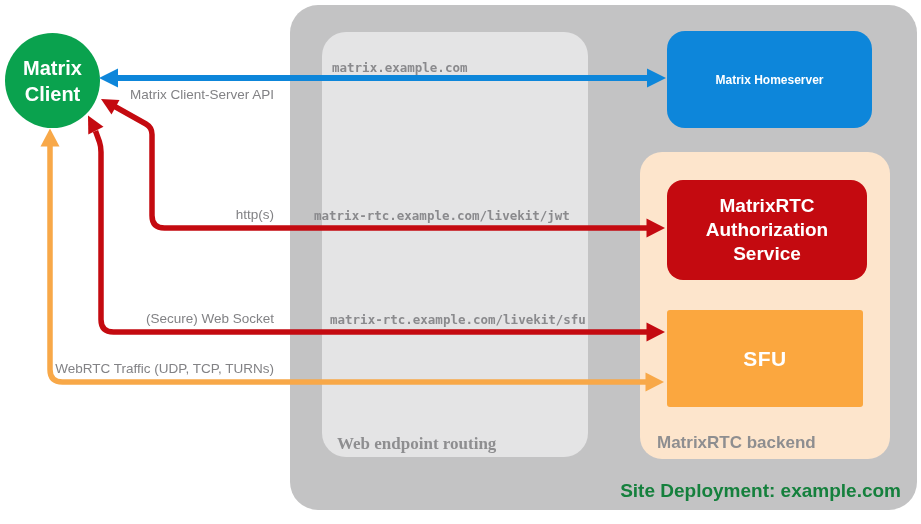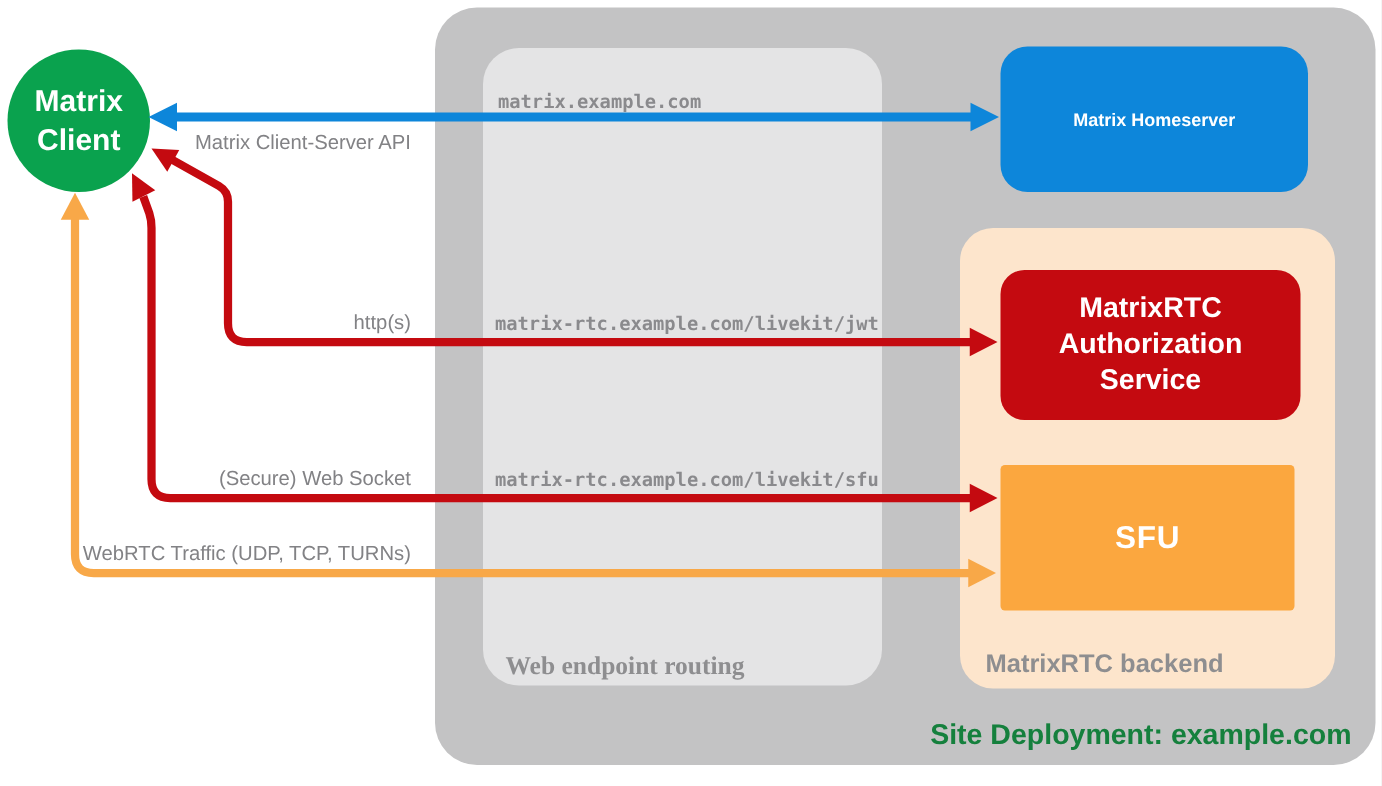--- a/index.html
+++ b/index.html
@@ -48,21 +48,21 @@
     left:667px;top:310px;width:196px;height:97px;border-radius:3px;
     background:#fba73f;font-size:21px;letter-spacing:0.5px;
   }
 
   
   .endpoint{
     font-family:"DejaVu Sans Mono",monospace;
     font-size:12.5px;color:#8a8a8d;white-space:nowrap;font-weight:bold;
   }
   .endpoint-1{left:332px;top:60px;}
-  .endpoint-2{left:330px;top:208px;}
+  .endpoint-2{left:314px;top:208px;}
   .endpoint-3{left:330px;top:312px;}
 
   .arrow-label{
     font-size:13.5px;color:#828285;white-space:nowrap;
     right:647px;text-align:right;
   }
   .arrow-label-1{top:59px;margin-top:28px;}
   .arrow-label-2{top:207px;}
   .arrow-label-3{top:311px;}
   .arrow-label-4{top:361px;}

